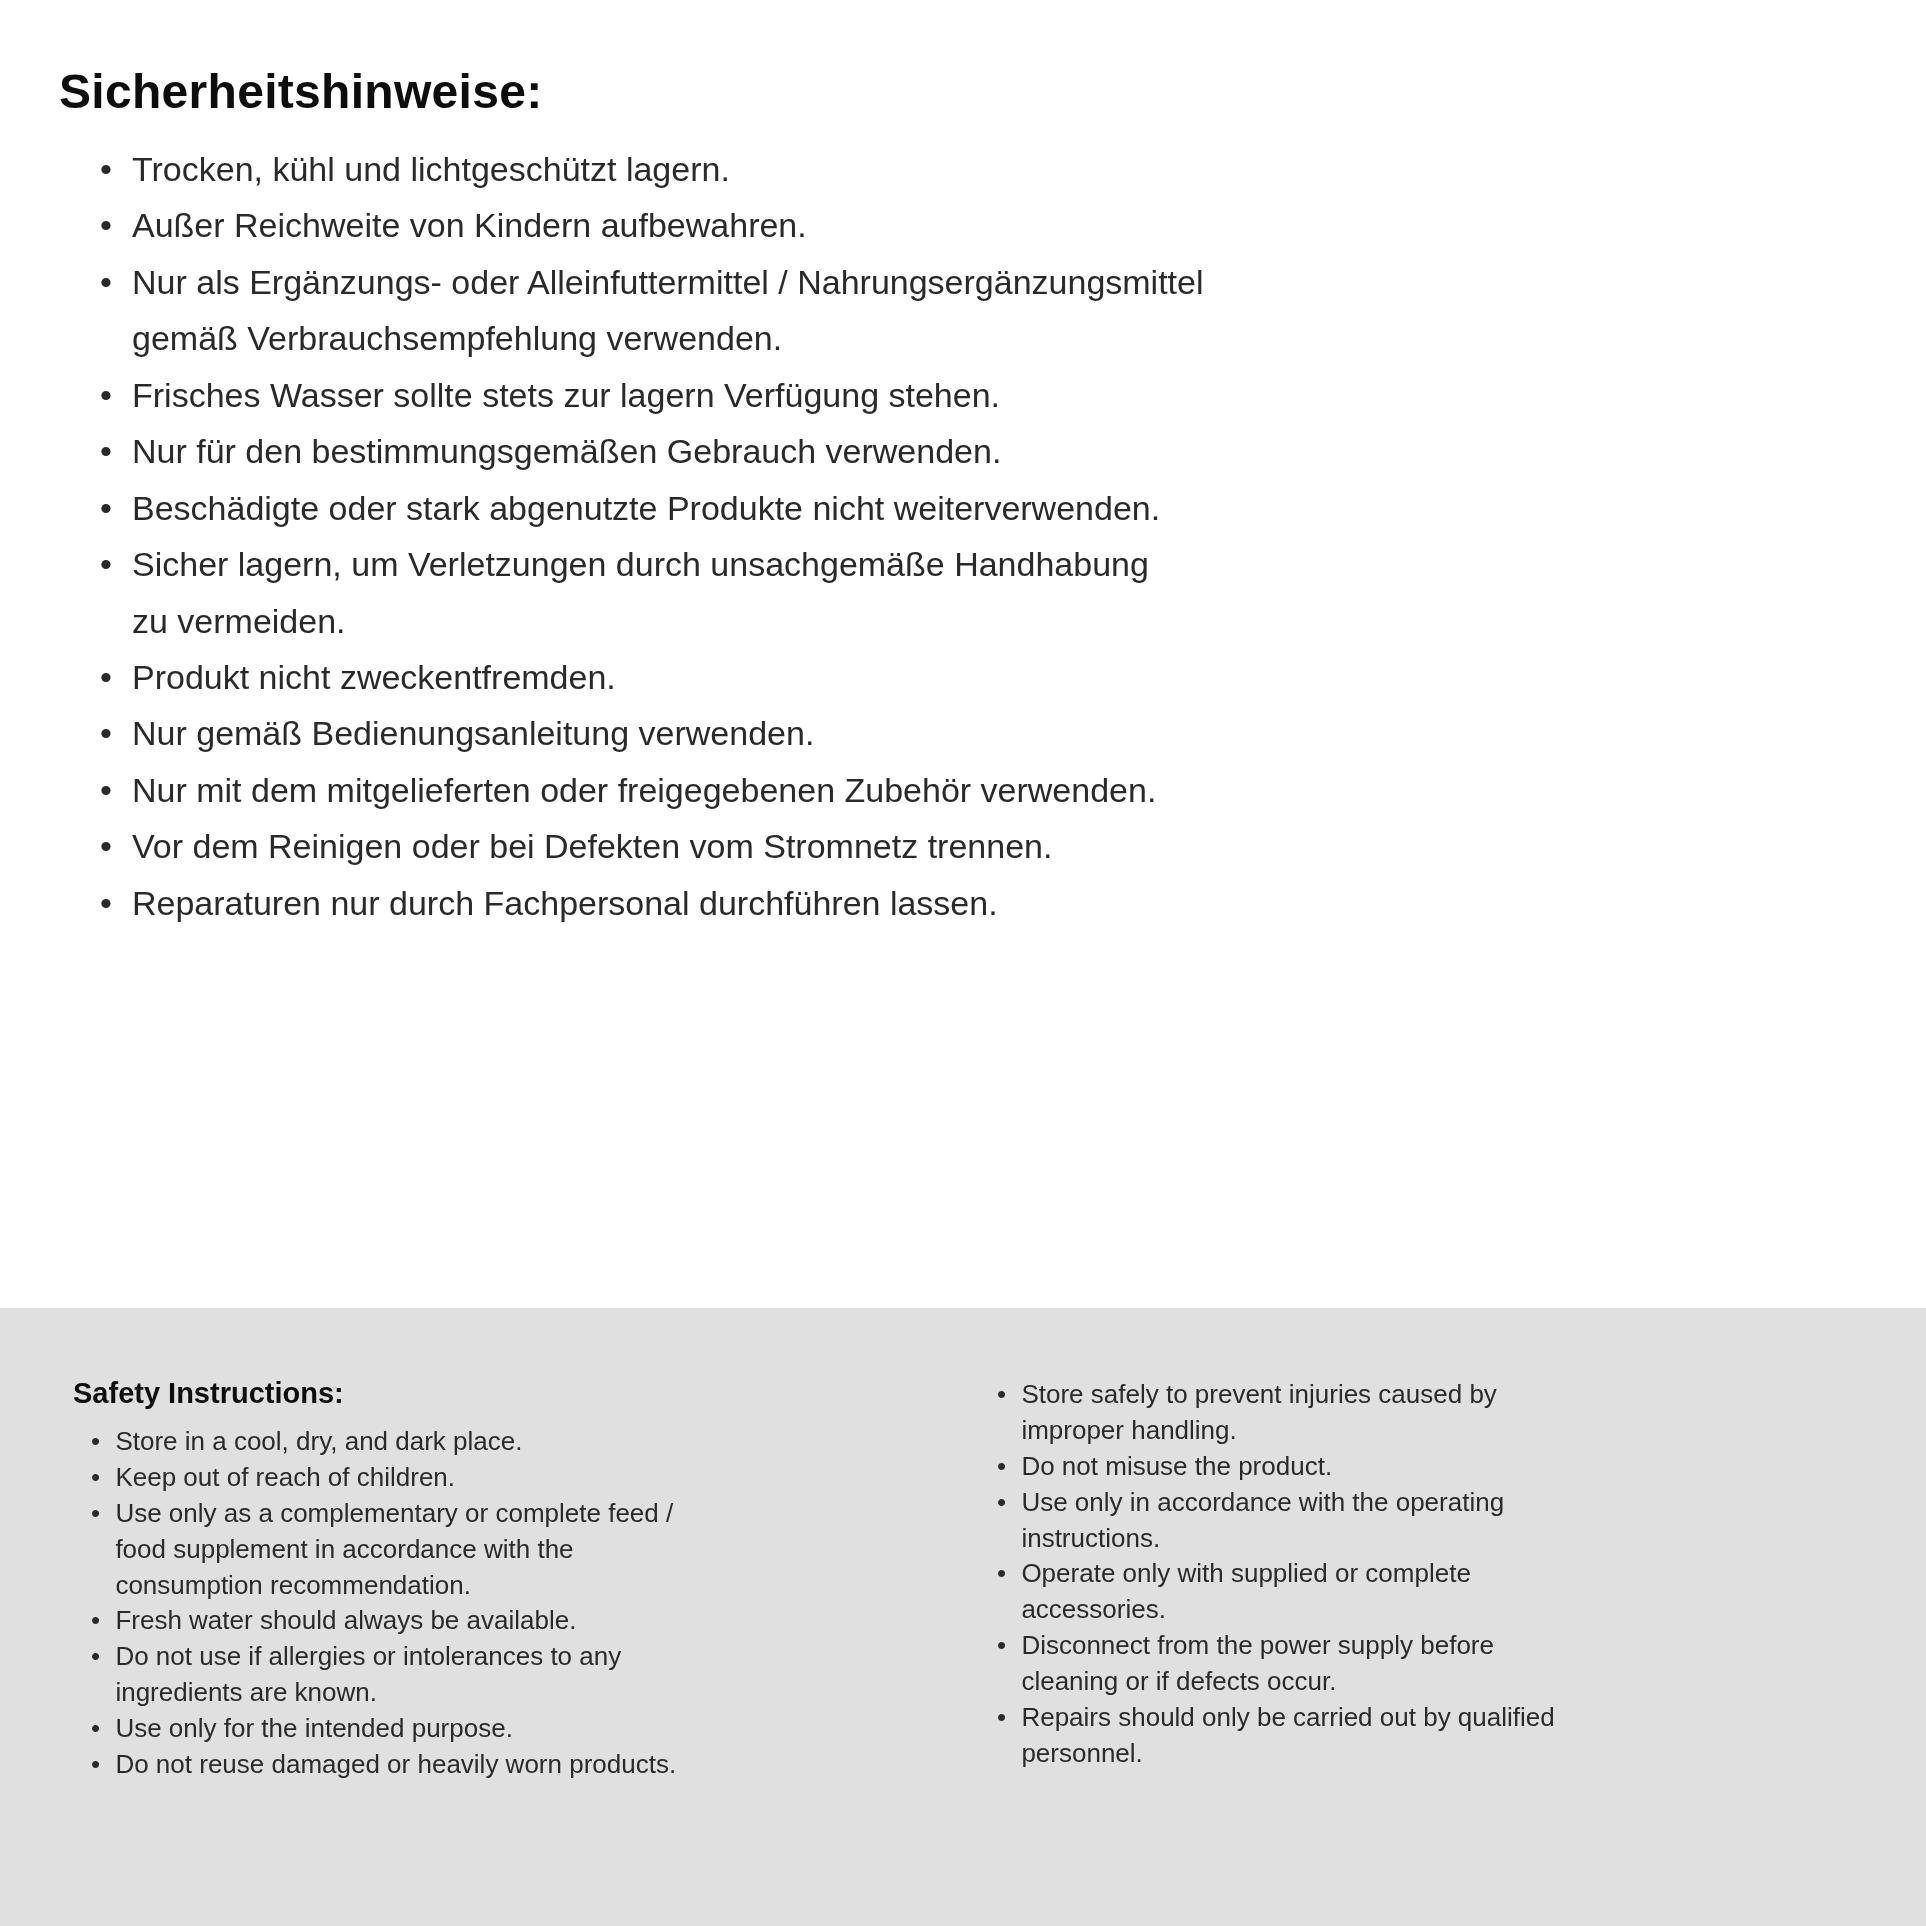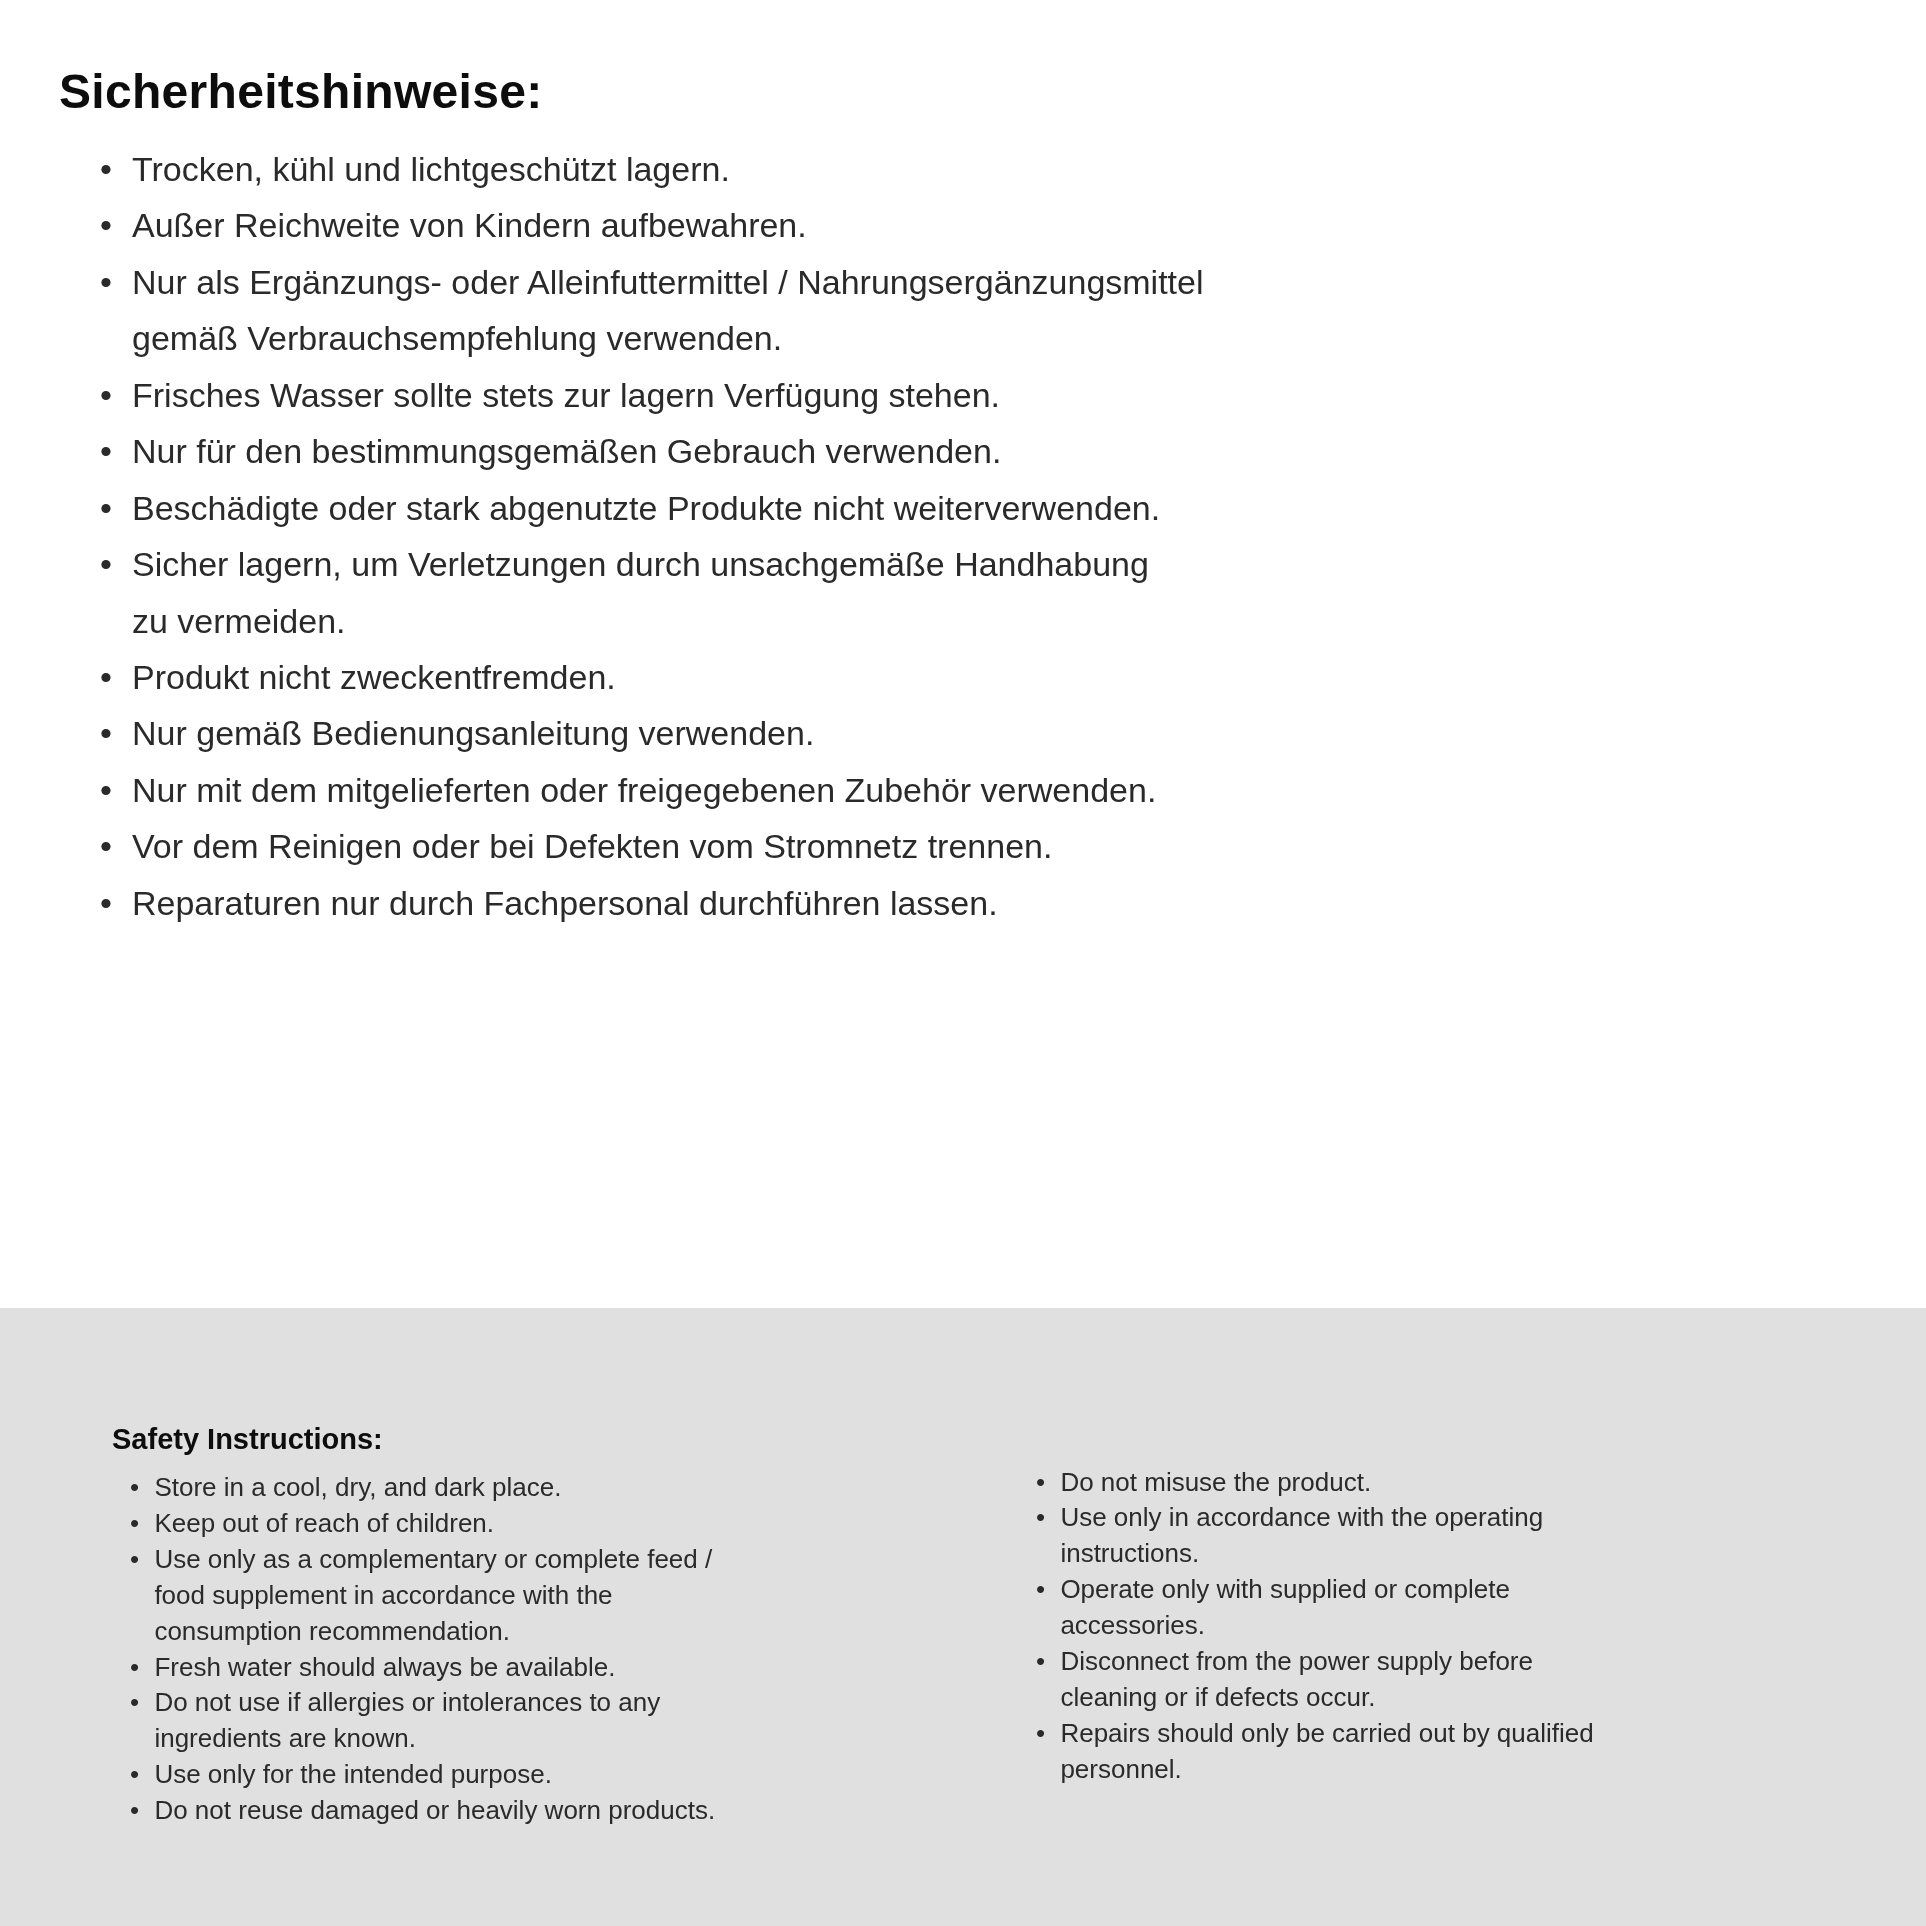--- a/index.html
+++ b/index.html
@@ -43,23 +43,23 @@
   .german-section ul.bullets li::before {
     content: "\2022";
     position: absolute;
     left: 3.9px;
   }
 
   
   .english-section {
     flex: 1;
     background: var(--panel_bg, #e0e0e0);
-    padding: 69px 90px 51px 112px;
+    padding: 69px 90px 51px 73px;
     display: flex;
-    align-items: center;
+    align-items: flex-start;
   }
   .col-left { width: 867px; flex: 0 0 auto; }
   .col-right { width: 815px; flex: 0 0 auto; margin-left: 39px; }
   .english-title {
     font-size: 29px;
     font-weight: 700;
     color: var(--title_text, #0d0d0d);
     margin-bottom: 14px;
   }
   .english-section ul.bullets {
@@ -112,20 +112,22 @@
 consumption recommendation.</li>
         <li>Fresh water should always be available.</li>
         <li>Do not use if allergies or intolerances to any
 ingredients are known.</li>
         <li>Use only for the intended purpose.</li>
         <li>Do not reuse damaged or heavily worn products.</li>
       </ul>
   </div>
   <div class="col-right">
     <ul class="bullets">
+        <li>Store safely to prevent injuries caused by
+improper handling.</li>
         <li>Do not misuse the product.</li>
         <li>Use only in accordance with the operating
 instructions.</li>
         <li>Operate only with supplied or complete
 accessories.</li>
         <li>Disconnect from the power supply before
 cleaning or if defects occur.</li>
         <li>Repairs should only be carried out by qualified
 personnel.</li>
       </ul>

